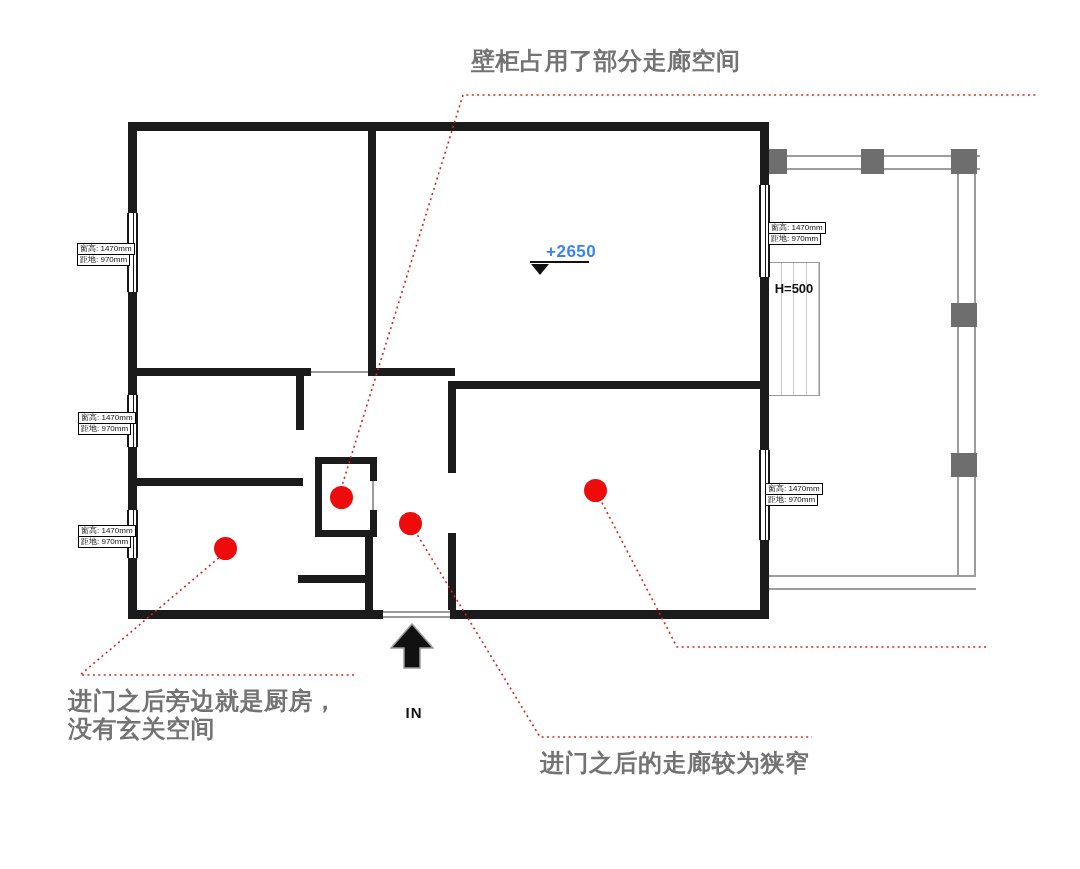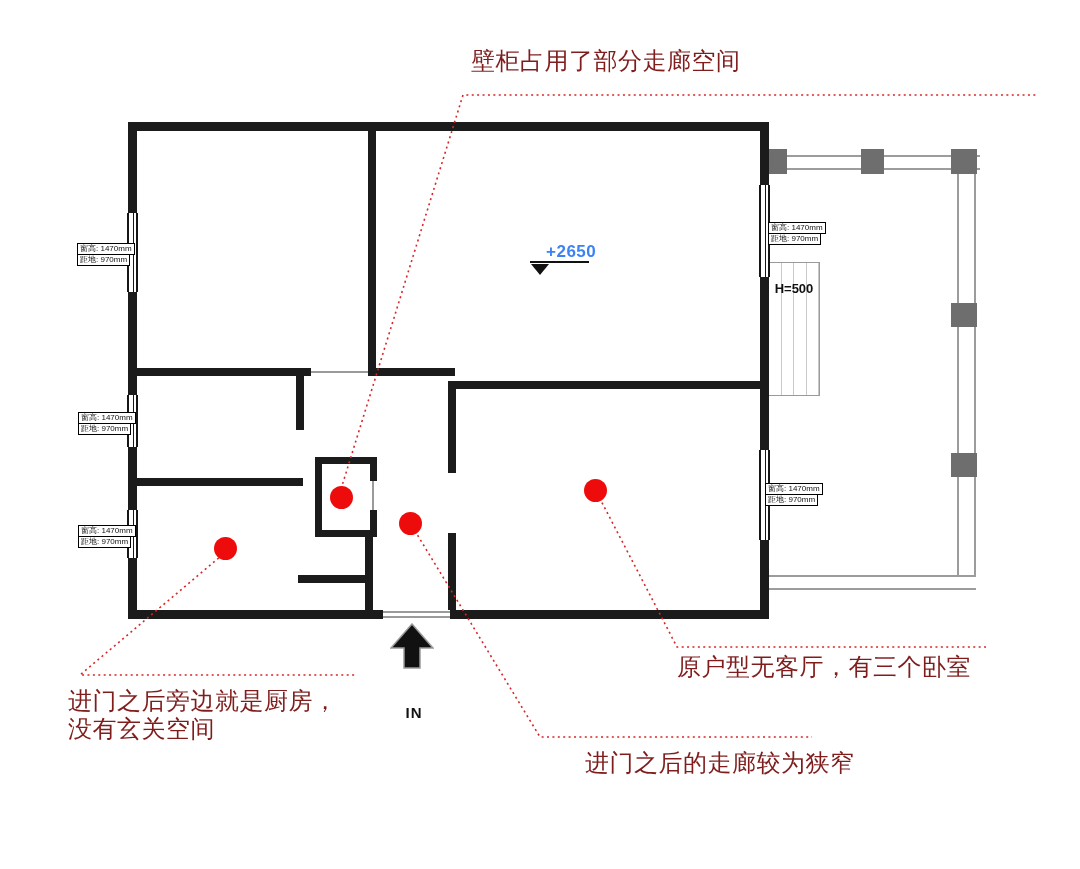--- a/index.html
+++ b/index.html
@@ -18,21 +18,21 @@
   .col{position:absolute;background:#6e6e6e;}
   
   .cabinet{position:absolute;border:1px solid #9a9a9a;background:#fff;display:flex;}
   .cabinet i{flex:1;border-right:1px solid #c9c9c9;}
   .cabinet i:last-child{border-right:none;}
   .cabinet-label{position:absolute;width:100%;text-align:center;top:18px;font-size:13px;font-weight:700;color:#111;}
   
   .win-label{position:absolute;z-index:6;font-size:8px;font-weight:400;color:#111;line-height:10px;}
   .win-label div{border:1px solid #000;background:#fff;padding:0 2px;white-space:nowrap;width:fit-content;margin-bottom:-1px;}
   
-  .ann{position:absolute;z-index:9;color:#7f1d1d;font-size:24px;font-weight:400;letter-spacing:0.5px;white-space:nowrap;line-height:28px;}
+  .ann{position:absolute;z-index:9;color:#737373;font-size:24px;font-weight:700;letter-spacing:0.5px;white-space:nowrap;line-height:28px;}
   
   .dot{position:absolute;z-index:8;width:23px;height:23px;border-radius:50%;background:#ee0b0b;}
   
   .elev-text{position:absolute;font-size:17px;font-weight:700;color:#3b82f6;letter-spacing:0.5px;}
   .elev-line{position:absolute;height:2px;background:#111;}
   .elev-tri{position:absolute;width:0;height:0;border-left:9px solid transparent;border-right:9px solid transparent;border-top:11px solid #111;}
   .in-label{position:absolute;font-size:15px;font-weight:700;color:#111;letter-spacing:1px;text-align:center;}
   .overlay{position:absolute;left:0;top:0;z-index:7;pointer-events:none;}
   .arrow-svg{position:absolute;z-index:5;}
 </style>
@@ -147,16 +147,15 @@
   <div class="dot" style="left:330px;top:486px;"></div>
   <div class="dot" style="left:399px;top:512px;"></div>
   <div class="dot" style="left:214px;top:537px;"></div>
   <div class="dot" style="left:584px;top:479px;"></div>
 
   <div class="ann" style="left:471px;top:47px;">壁柜占用了部分走廊空间</div>
   <div class="ann" style="left:68px;top:687px;">
     <div>进门之后旁边就是厨房，</div>
     <div>没有玄关空间</div>
   </div>
-  <div class="ann" style="left:540px;top:749px;margin-left:45px;">进门之后的走廊较为狭窄</div>
-  <div class="ann" style="left:677px;top:653px;">原户型无客厅，有三个卧室</div>
+  <div class="ann" style="left:540px;top:749px;">进门之后的走廊较为狭窄</div>
 
 </div>
 
 </body></html>

